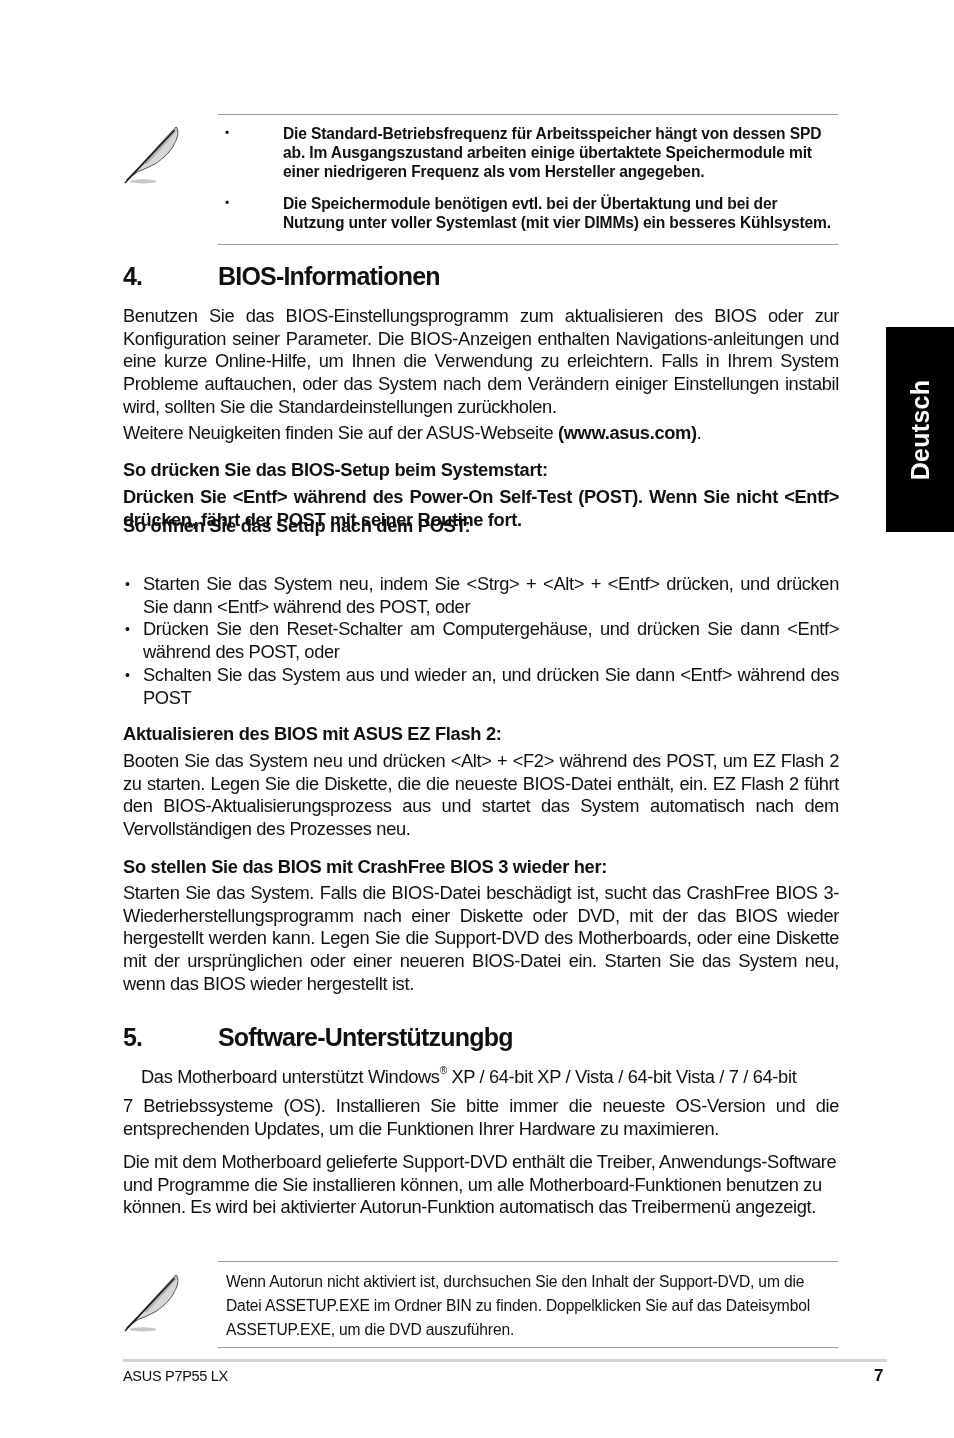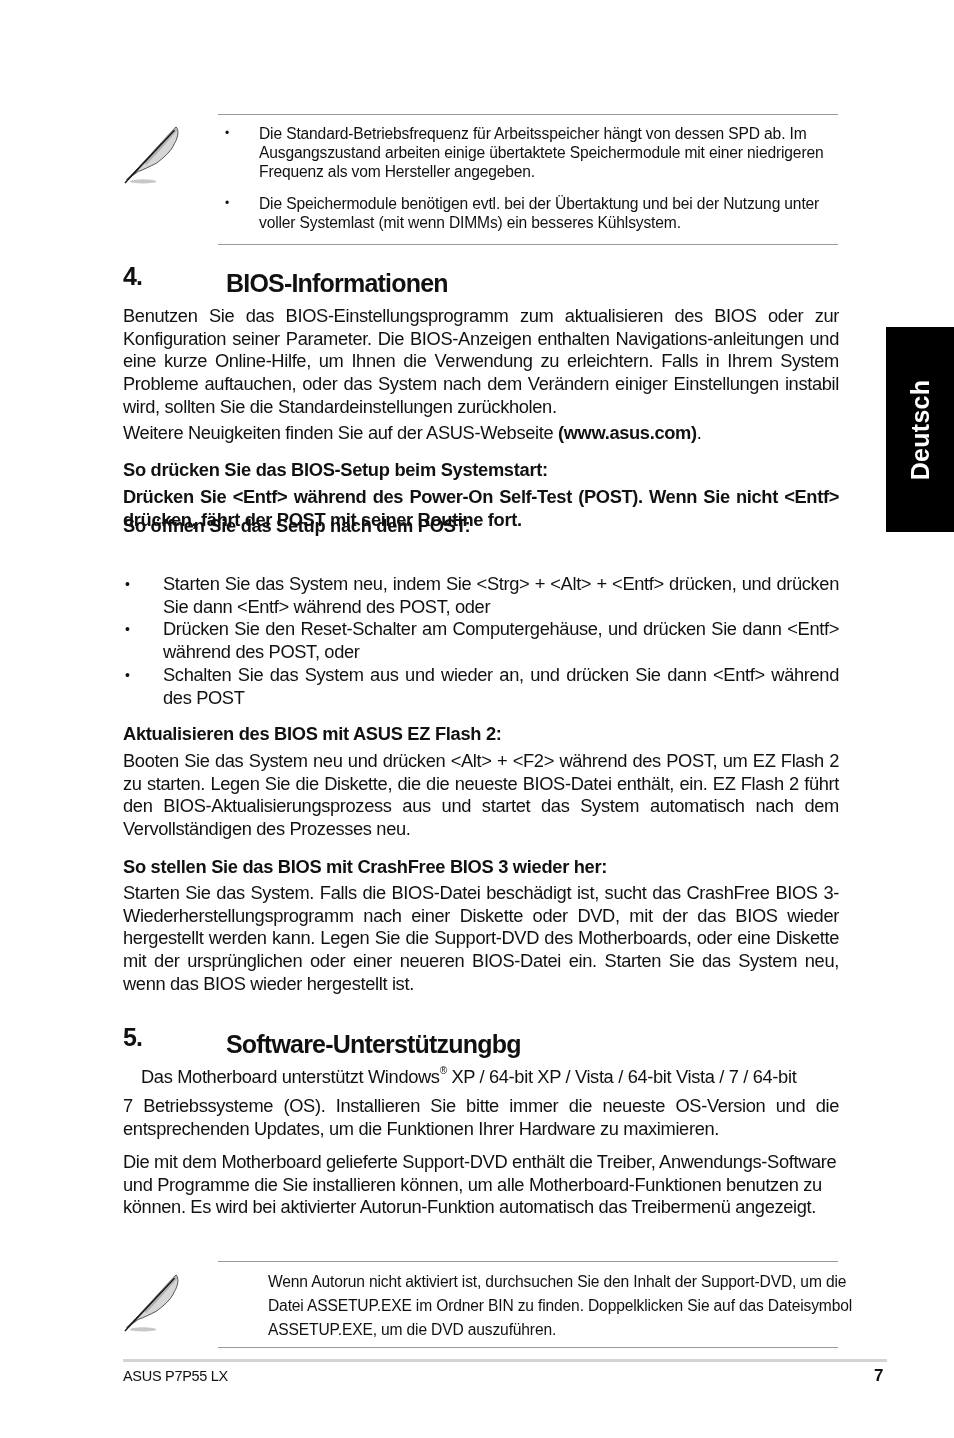--- a/index.html
+++ b/index.html
@@ -9,51 +9,51 @@
   }
 
   
   .note-rule { position: absolute; left: 218px; width: 620px; height: 1px; background: #9a9a9a; }
   .feather { position: absolute; width: 66px; height: 66px; }
   .note-bullet {
     position: absolute; left: 218px; width: 620px;
     font-size: 15.6px; line-height: 19.2px; letter-spacing: -0.15px;
   }
   .note-bullet .dot { position: absolute; left: 7px; top: 0; font-size: 12px; }
-  .note-bullet .txt { margin-left: 41px; display: block; }
+  .note-bullet .txt { margin-left: 65px; display: block; font-weight: bold; }
   .note-plain {
     position: absolute; left: 226px; width: 612px;
     font-size: 15.6px; line-height: 24px; letter-spacing: -0.15px;
   }
 
   
   .h1 {
     position: absolute; left: 123px; font-weight: bold; font-size: 25px;
     letter-spacing: -0.8px; line-height: 30px;
   }
   .h1 .num { position: absolute; left: 0; }
-  .h1 .title { position: absolute; left: 103px; white-space: nowrap; margin-top: 7px; }
+  .h1 .title { position: absolute; left: 95px; white-space: nowrap; }
 
   .h2 {
     position: absolute; left: 123px; font-weight: bold; font-size: 18.3px;
     letter-spacing: -0.3px; line-height: 22px; white-space: nowrap;
   }
   .para {
     position: absolute; left: 123px; width: 716px;
     font-size: 18.3px; line-height: 22.7px; letter-spacing: -0.35px;
     text-align: justify;
   }
   .para.left { text-align: left; }
   .bul {
     position: absolute; left: 123px; width: 716px;
     font-size: 18.3px; line-height: 22.7px; letter-spacing: -0.35px;
     text-align: justify;
   }
   .bul .dot { position: absolute; left: 2px; top: 0; font-size: 14px; }
-  .bul .txt { display: block; margin-left: 40px; }
+  .bul .txt { display: block; margin-left: 20px; }
 
   
   .side-tab {
     position: absolute; left: 886px; top: 327px; width: 68px; height: 205px;
     background: #000000;
   }
   .side-tab span {
     position: absolute; left: 50%; top: 50%;
     transform: translate(-50%, -50%) rotate(-90deg);
     color: #ffffff; font-weight: bold; font-size: 25px; white-space: nowrap;
@@ -80,21 +80,21 @@
     <path d="M8 70 C 28 50, 45 30, 68 6 C 72 10, 70 20, 66 26 C 62 36, 52 44, 44 50 C 36 54, 28 58, 22 60 Z" fill="#d6d6d6" stroke="#333" stroke-width="1"></path>
     <path d="M30 50 C 42 38, 56 22, 68 8" fill="none" stroke="#9a9a9a" stroke-width="5" opacity="0.6"></path>
     <path d="M6 74 L 66 10" stroke="#111" stroke-width="1.6" fill="none"></path>
   </svg>
   <div class="note-bullet" style="top:124px;">
     <span class="dot">•</span>
     <span class="txt">Die Standard-Betriebsfrequenz für Arbeitsspeicher hängt von dessen SPD ab. Im Ausgangszustand arbeiten einige übertaktete Speichermodule mit einer niedrigeren Frequenz als vom Hersteller angegeben.</span>
   </div>
   <div class="note-bullet" style="top:194px;">
     <span class="dot">•</span>
-    <span class="txt">Die Speichermodule benötigen evtl. bei der Übertaktung und bei der Nutzung unter voller Systemlast (mit wenn DIMMs) ein besseres Kühlsystem.</span>
+    <span class="txt">Die Speichermodule benötigen evtl. bei der Übertaktung und bei der Nutzung unter voller Systemlast (mit vier DIMMs) ein besseres Kühlsystem.</span>
   </div>
   <div class="note-rule" style="top:244px;"></div>
 </div>
 
 <div class="h1" style="top:261px;">
   <span class="num">4.</span>
   <span class="title">BIOS-Informationen</span>
 </div>
 
 <div class="para" style="top:305px;">Benutzen Sie das BIOS-Einstellungsprogramm zum aktualisieren des BIOS oder zur Konfiguration seiner Parameter. Die BIOS-Anzeigen enthalten Navigations-anleitungen und eine kurze Online-Hilfe, um Ihnen die Verwendung zu erleichtern. Falls in Ihrem System Probleme auftauchen, oder das System nach dem Verändern einiger Einstellungen instabil wird, sollten Sie die Standardeinstellungen zurückholen.</div>
@@ -139,19 +139,19 @@
 <div class="para left" style="top:1151px; width:720px;">Die mit dem Motherboard gelieferte Support-DVD enthält die Treiber, Anwendungs-Software und Programme die Sie installieren können, um alle Motherboard-Funktionen benutzen zu können. Es wird bei aktivierter Autorun-Funktion automatisch das Treibermenü angezeigt.</div>
 
 <div>
   <div class="note-rule" style="top:1261px;"></div>
   <svg class="feather" style="left:120px; top:1270px;" viewBox="0 0 80 80">
     <ellipse cx="28" cy="72" rx="16" ry="2.5" fill="#c8c8c8"></ellipse>
     <path d="M8 70 C 28 50, 45 30, 68 6 C 72 10, 70 20, 66 26 C 62 36, 52 44, 44 50 C 36 54, 28 58, 22 60 Z" fill="#d6d6d6" stroke="#333" stroke-width="1"></path>
     <path d="M30 50 C 42 38, 56 22, 68 8" fill="none" stroke="#9a9a9a" stroke-width="5" opacity="0.6"></path>
     <path d="M6 74 L 66 10" stroke="#111" stroke-width="1.6" fill="none"></path>
   </svg>
-  <div class="note-plain" style="top:1270px;margin-left:42px;">Wenn Autorun nicht aktiviert ist, durchsuchen Sie den Inhalt der Support-DVD, um die Datei ASSETUP.EXE im Ordner BIN zu finden. Doppelklicken Sie auf das Dateisymbol ASSETUP.EXE, um die DVD auszuführen.</div>
+  <div class="note-plain" style="top:1270px;">Wenn Autorun nicht aktiviert ist, durchsuchen Sie den Inhalt der Support-DVD, um die Datei ASSETUP.EXE im Ordner BIN zu finden. Doppelklicken Sie auf das Dateisymbol ASSETUP.EXE, um die DVD auszuführen.</div>
   <div class="note-rule" style="top:1347px;"></div>
 </div>
 
 <div class="footer-rule"></div>
 <div class="footer-left">ASUS P7P55 LX</div>
 <div class="footer-right">7</div>
 
 </body></html>

